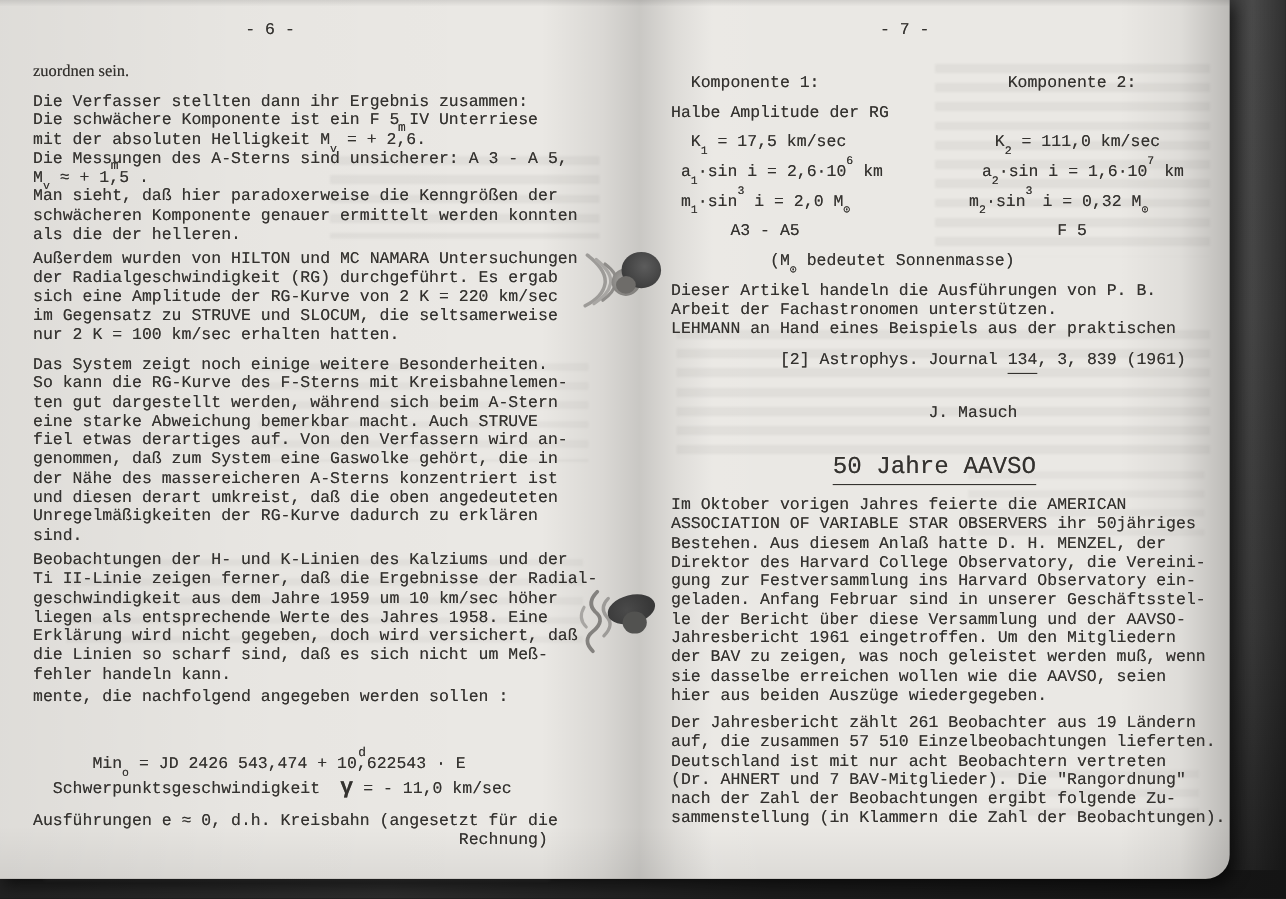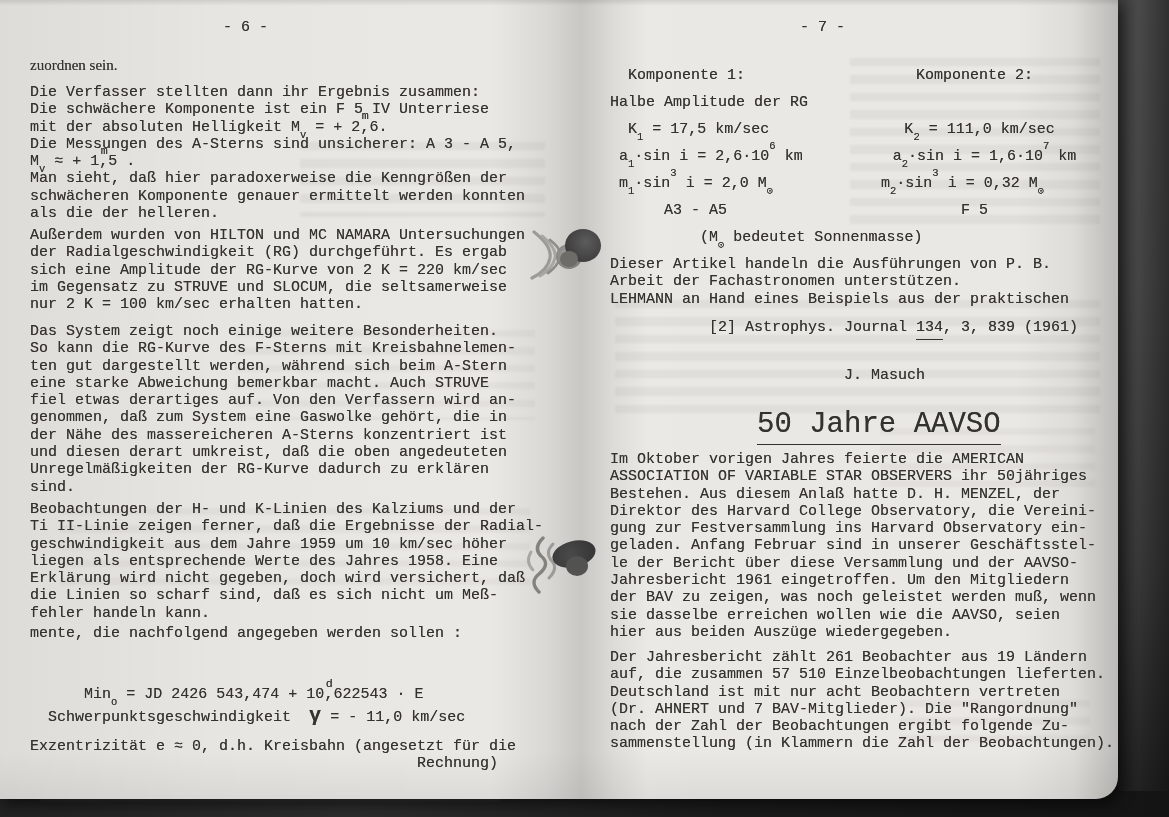--- a/index.html
+++ b/index.html
@@ -29,21 +29,21 @@
   
   .blk{position:absolute;white-space:pre;font-size:15px;line-height:17.3px;
         color:#34322f;text-shadow:0 0 0.6px rgba(52,50,47,0.65);}
   .tl{white-space:pre;}
   sup{font-size:0.70em;position:relative;top:-0.45em;line-height:0;}
   sub{font-size:0.70em;position:relative;top:0.28em;line-height:0;}
   .u{border-bottom:1.6px solid #34322f;padding-bottom:3px;}
   .big{font-size:1.35em;line-height:0;font-weight:bold;}
   .stk{position:relative;display:inline-block;}
   .stk .st{position:absolute;left:15%;top:-0.62em;font-size:0.78em;line-height:1;}
-  .heading{font-size:29px;line-height:26px;}
+  .heading{font-size:22px;line-height:26px;}
   
   .hole{position:absolute;border-radius:50%;}
   .bleed{position:absolute;opacity:0.16;filter:blur(1.1px);
         background:repeating-linear-gradient(180deg,rgba(95,93,90,0.45) 0 8px,rgba(0,0,0,0) 8px 17.5px);}
   .bleed.v2{background:repeating-linear-gradient(180deg,rgba(95,93,90,0.35) 0 7px,rgba(0,0,0,0) 7px 17.5px);}
   svg{display:block;}
 </style>
 </head>
 <body>
 
@@ -65,21 +65,21 @@
     <div>
       <div class="blk" style="left:223px;top:19px;">- 6 -</div>
       <div class="blk" style="left:30px;top:57px;font-family:Liberation Serif, serif;">zuordnen sein.</div>
       <div class="blk" style="left:30px;top:84px;"><div class="tl">Die Verfasser stellten dann ihr Ergebnis zusammen:</div><div class="tl">Die schwächere Komponente ist ein F 5 IV Unterriese</div><div class="tl">mit der absoluten Helligkeit M<sub>v</sub> = + 2<span class="stk"><span class="st">m</span><span class="sb">,</span></span>6.</div><div class="tl">Die Messungen des A-Sterns sind unsicherer: A 3 - A 5,</div><div class="tl">M<sub>v</sub> ≈ + 1<span class="stk"><span class="st">m</span><span class="sb">,</span></span>5 .</div><div class="tl">Man sieht, daß hier paradoxerweise die Kenngrößen der</div><div class="tl">schwächeren Komponente genauer ermittelt werden konnten</div><div class="tl">als die der helleren.</div></div>
       <div class="blk" style="left:30px;top:227px;"><div class="tl">Außerdem wurden von HILTON und MC NAMARA Untersuchungen</div><div class="tl">der Radialgeschwindigkeit (RG) durchgeführt. Es ergab</div><div class="tl">sich eine Amplitude der RG-Kurve von 2 K = 220 km/sec</div><div class="tl">im Gegensatz zu STRUVE und SLOCUM, die seltsamerweise</div><div class="tl">nur 2 K = 100 km/sec erhalten hatten.</div></div>
       <div class="blk" style="left:30px;top:323px;"><div class="tl">Das System zeigt noch einige weitere Besonderheiten.</div><div class="tl">So kann die RG-Kurve des F-Sterns mit Kreisbahnelemen-</div><div class="tl">ten gut dargestellt werden, während sich beim A-Stern</div><div class="tl">eine starke Abweichung bemerkbar macht. Auch STRUVE</div><div class="tl">fiel etwas derartiges auf. Von den Verfassern wird an-</div><div class="tl">genommen, daß zum System eine Gaswolke gehört, die in</div><div class="tl">der Nähe des massereicheren A-Sterns konzentriert ist</div><div class="tl">und diesen derart umkreist, daß die oben angedeuteten</div><div class="tl">Unregelmäßigkeiten der RG-Kurve dadurch zu erklären</div><div class="tl">sind.</div></div>
       <div class="blk" style="left:30px;top:501px;"><div class="tl">Beobachtungen der H- und K-Linien des Kalziums und der</div><div class="tl">Ti II-Linie zeigen ferner, daß die Ergebnisse der Radial-</div><div class="tl">geschwindigkeit aus dem Jahre 1959 um 10 km/sec höher</div><div class="tl">liegen als entsprechende Werte des Jahres 1958. Eine</div><div class="tl">Erklärung wird nicht gegeben, doch wird versichert, daß</div><div class="tl">die Linien so scharf sind, daß es sich nicht um Meß-</div><div class="tl">fehler handeln kann.</div></div>
       <div class="blk" style="left:30px;top:625px;"><div class="tl">mente, die nachfolgend angegeben werden sollen :</div></div>
       <div class="blk" style="left:30px;top:686px;">      Min<sub>o</sub> = JD 2426 543,474 + 10<span class="stk"><span class="st">d</span><span class="sb">,</span></span>622543 · E</div>
       <div class="blk" style="left:30px;top:709px;">  Schwerpunktsgeschwindigkeit  <span class="big">γ</span> = - 11,0 km/sec</div>
-      <div class="blk" style="left:30px;top:738px;"><div class="tl">Exzentrizität e ≈ 0, d.h. Kreisbahn (angesetzt für die</div><div class="tl">                                           Rechnung)</div></div>
+      <div class="blk" style="left:30px;top:738px;"><div class="tl">Ausführungen e ≈ 0, d.h. Kreisbahn (angesetzt für die</div><div class="tl">                                           Rechnung)</div></div>
     </div>
 
     <div>
       <div class="blk" style="left:800px;top:19px;">- 7 -</div>
       <div class="blk" style="left:610px;top:62px;line-height:27px;"><div class="tl">  Komponente 1:                   Komponente 2:</div><div class="tl">Halbe Amplitude der RG</div><div class="tl">  K<sub>1</sub> = 17,5 km/sec               K<sub>2</sub> = 111,0 km/sec</div><div class="tl"> a<sub>1</sub>·sin i = 2,6·10<sup>6</sup> km          a<sub>2</sub>·sin i = 1,6·10<sup>7</sup> km</div><div class="tl"> m<sub>1</sub>·sin<sup>3</sup> i = 2,0 M<sub>⊙</sub>            m<sub>2</sub>·sin<sup>3</sup> i = 0,32 M<sub>⊙</sub></div><div class="tl">      A3 - A5                          F 5</div><div class="tl">          (M<sub>⊙</sub> bedeutet Sonnenmasse)</div></div>
       <div class="blk" style="left:610px;top:256px;"><div class="tl">Dieser Artikel handeln die Ausführungen von P. B.</div><div class="tl">Arbeit der Fachastronomen unterstützen.</div><div class="tl">LEHMANN an Hand eines Beispiels aus der praktischen</div></div>
       <div class="blk" style="left:610px;top:319px;line-height:18px;"><div class="tl">           [2] Astrophys. Journal <span class="u">134</span>, 3, 839 (1961)</div></div>
       <div class="blk" style="left:844px;top:367px;">J. Masuch</div>
       <div class="blk heading" style="left:757px;top:412px;"><span class="u">50 Jahre AAVSO</span></div>
       <div class="blk" style="left:610px;top:451px;"><div class="tl">Im Oktober vorigen Jahres feierte die AMERICAN</div><div class="tl">ASSOCIATION OF VARIABLE STAR OBSERVERS ihr 50jähriges</div><div class="tl">Bestehen. Aus diesem Anlaß hatte D. H. MENZEL, der</div><div class="tl">Direktor des Harvard College Observatory, die Vereini-</div><div class="tl">gung zur Festversammlung ins Harvard Observatory ein-</div><div class="tl">geladen. Anfang Februar sind in unserer Geschäftsstel-</div><div class="tl">le der Bericht über diese Versammlung und der AAVSO-</div><div class="tl">Jahresbericht 1961 eingetroffen. Um den Mitgliedern</div><div class="tl">der BAV zu zeigen, was noch geleistet werden muß, wenn</div><div class="tl">sie dasselbe erreichen wollen wie die AAVSO, seien</div><div class="tl">hier aus beiden Auszüge wiedergegeben.</div></div>

